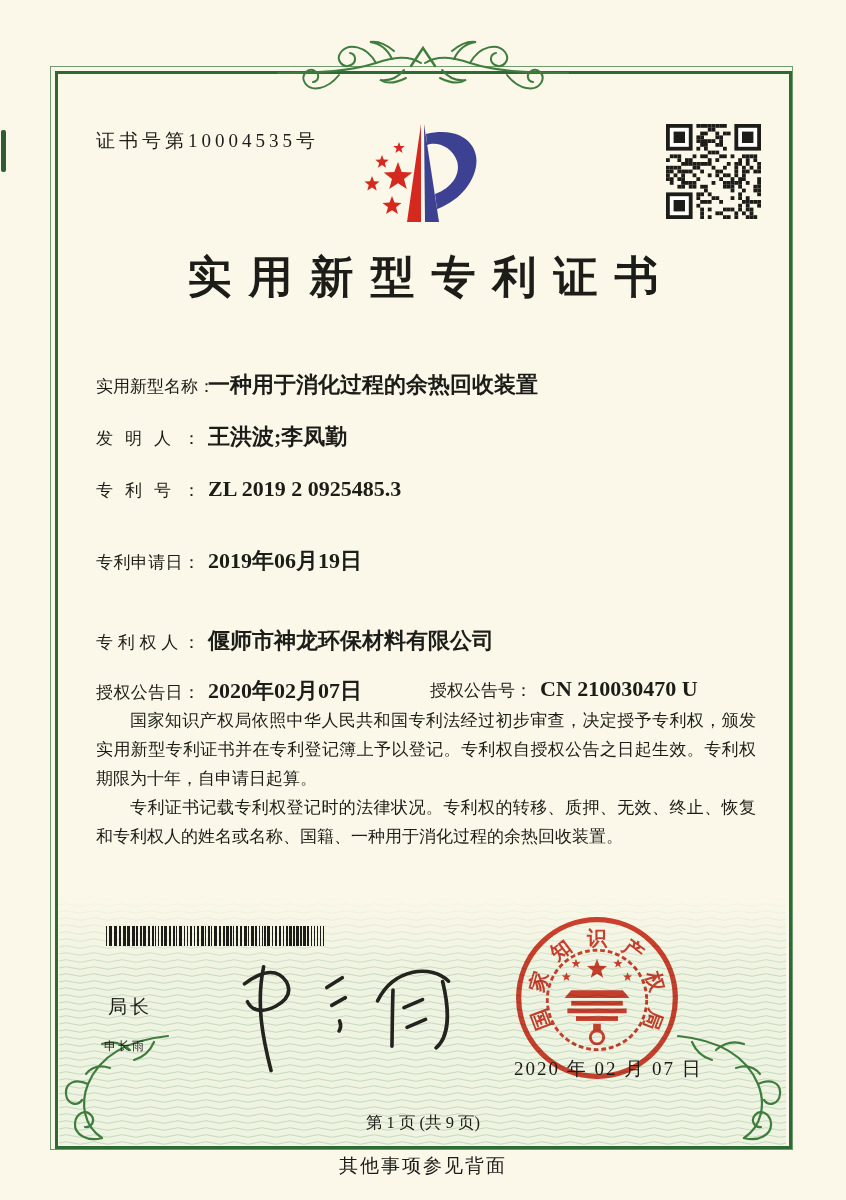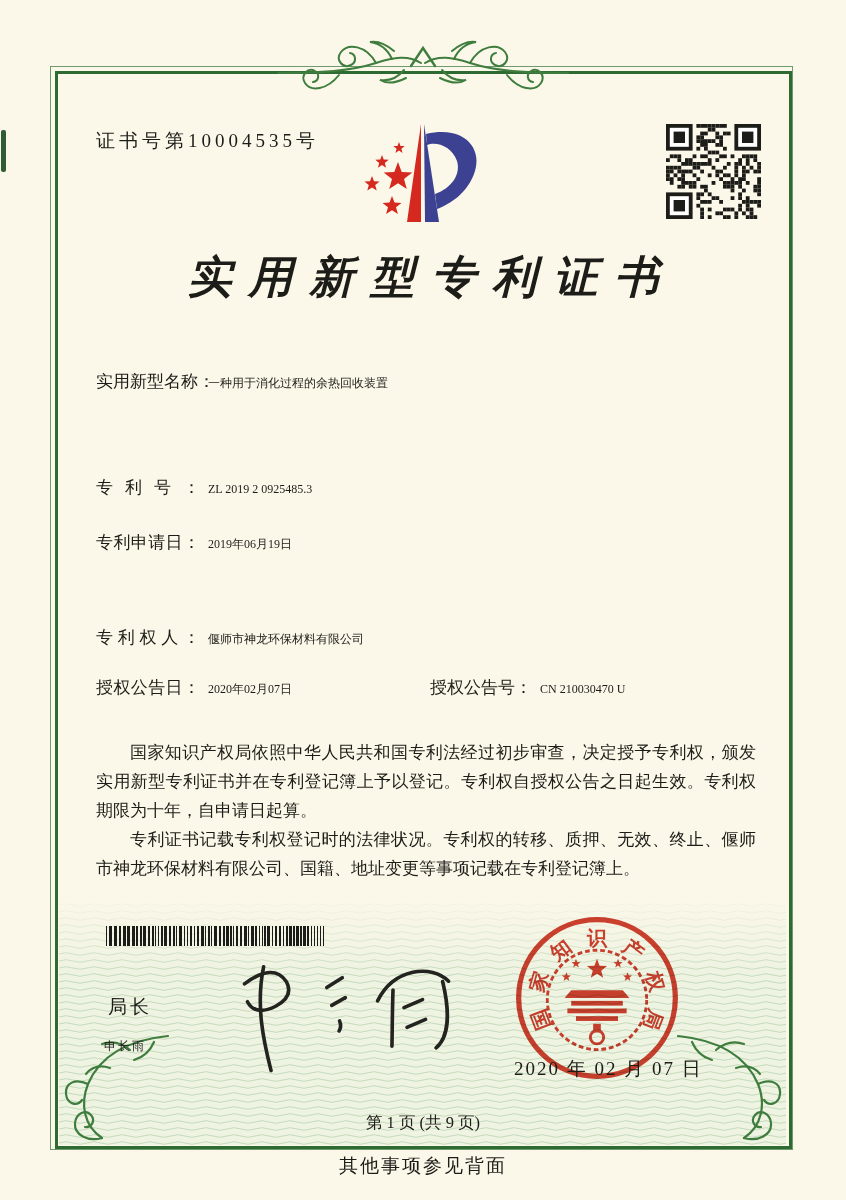--- a/index.html
+++ b/index.html
@@ -17,30 +17,30 @@
   .edge-artifact{left:1px;top:130px;width:5px;height:42px;background:#2f5c33;border-radius:2px;}
 
   
   .waveband{left:59px;top:893px;width:727px;height:252px;background:#eff3e1;}
   .wavefade{left:59px;top:893px;width:727px;height:80px;background:linear-gradient(var(--paper),rgba(252,248,233,0));}
 
   .certno{left:96px;top:128px;font-size:19px;letter-spacing:4px;}
   .logo{left:342px;top:110px;}
   .qr{left:666px;top:124px;}
 
-  .title{left:0;right:0;top:248px;text-align:center;font-size:44px;font-weight:bold;letter-spacing:17px;text-indent:17px;font-style:italic;}
+  .title{left:0;right:0;top:248px;text-align:center;font-size:44px;font-weight:bold;letter-spacing:17px;text-indent:17px;}
 
   .field{left:96px;font-size:17px;white-space:nowrap;}
   .flabel{display:inline-block;width:104px;text-align:justify;text-align-last:justify;}
-  .fvalue{padding-left:8px;font-size:12px;}
-  .f0{top:370px;} .f1{top:422px;} .f2{top:476px;} .f3{top:531px;} .f4{top:608px;margin-top:18px;} .f5{top:626px;}
+  .fvalue{padding-left:8px;font-size:22px;font-weight:bold;}
+  .f0{top:370px;} .f1{top:422px;} .f2{top:476px;} .f3{top:546px;} .f4{top:608px;margin-top:18px;} .f5{top:626px;}
   .grant-row{top:676px;}
   .grant-no{left:430px;top:676px;font-size:17px;white-space:nowrap;}
 
-  .paras{left:96px;top:738px;width:660px;font-size:17px;line-height:29px;text-align:justify;font-family:Liberation Serif, serif;}
+  .paras{left:96px;top:706px;width:660px;font-size:17px;line-height:29px;text-align:justify;font-family:Liberation Serif, serif;}
   .paras p{margin:0;text-indent:2em;}
 
   .barcode{left:106px;top:926px;}
   .director-title{left:108px;top:994px;font-size:19px;letter-spacing:3px;}
   .director-name{left:104px;top:1038px;font-size:12px;letter-spacing:2px;}
   .signature{left:232px;top:940px;}
 
   .seal{left:511px;top:912px;opacity:.93;mix-blend-mode:multiply;}
   .seal-date{left:514px;top:1056px;font-size:19px;letter-spacing:2px;z-index:5;}
 
@@ -355,39 +355,42 @@
       <rect x="0" y="68.39999999999999" width="26.599999999999998" height="26.599999999999998" fill="#1c1c18"></rect>
       <rect x="3.8" y="72.2" width="19" height="19" fill="#fff"></rect>
       <rect x="7.6" y="76" width="11.399999999999999" height="11.399999999999999" fill="#1c1c18"></rect>
     </svg>
 
   <div class="abs title">实用新型专利证书</div>
 
   <div class="abs field f0">
     <span class="flabel">实用新型名称：</span><span class="fvalue">一种用于消化过程的余热回收装置</span>
   </div>
+  <div class="abs field f1">
+    <span class="flabel">发明人：</span><span class="fvalue">王洪波;李凤勤</span>
+  </div>
   <div class="abs field f2">
     <span class="flabel">专利号：</span><span class="fvalue">ZL 2019 2 0925485.3</span>
   </div>
   <div class="abs field f3">
     <span class="flabel">专利申请日：</span><span class="fvalue">2019年06月19日</span>
   </div>
   <div class="abs field f4">
     <span class="flabel">专利权人：</span><span class="fvalue">偃师市神龙环保材料有限公司</span>
   </div>
   <div class="abs field grant-row">
     <span class="flabel">授权公告日：</span><span class="fvalue">2020年02月07日</span>
   </div>
   <div class="abs grant-no">
     <span>授权公告号：</span><span class="fvalue">CN 210030470 U</span>
   </div>
 
   <div class="abs paras">
     <p>国家知识产权局依照中华人民共和国专利法经过初步审查，决定授予专利权，颁发实用新型专利证书并在专利登记簿上予以登记。专利权自授权公告之日起生效。专利权期限为十年，自申请日起算。</p>
-    <p>专利证书记载专利权登记时的法律状况。专利权的转移、质押、无效、终止、偃师市神龙环保材料有限公司、国籍、地址变更等事项记载在专利登记簿上。</p>
+    <p>专利证书记载专利权登记时的法律状况。专利权的转移、质押、无效、终止、恢复和专利权人的姓名或名称、国籍、一种用于消化过程的余热回收装置。</p>
   </div>
 
   <svg class="abs barcode" id="barcode-svg" width="222" height="20">
       <rect x="0" y="0" width="1" height="20" fill="#1c1c18"></rect>
       <rect x="3" y="0" width="3" height="20" fill="#1c1c18"></rect>
       <rect x="8" y="0" width="3" height="20" fill="#1c1c18"></rect>
       <rect x="13" y="0" width="2" height="20" fill="#1c1c18"></rect>
       <rect x="17" y="0" width="3" height="20" fill="#1c1c18"></rect>
       <rect x="21" y="0" width="3" height="20" fill="#1c1c18"></rect>
       <rect x="26" y="0" width="3" height="20" fill="#1c1c18"></rect>

